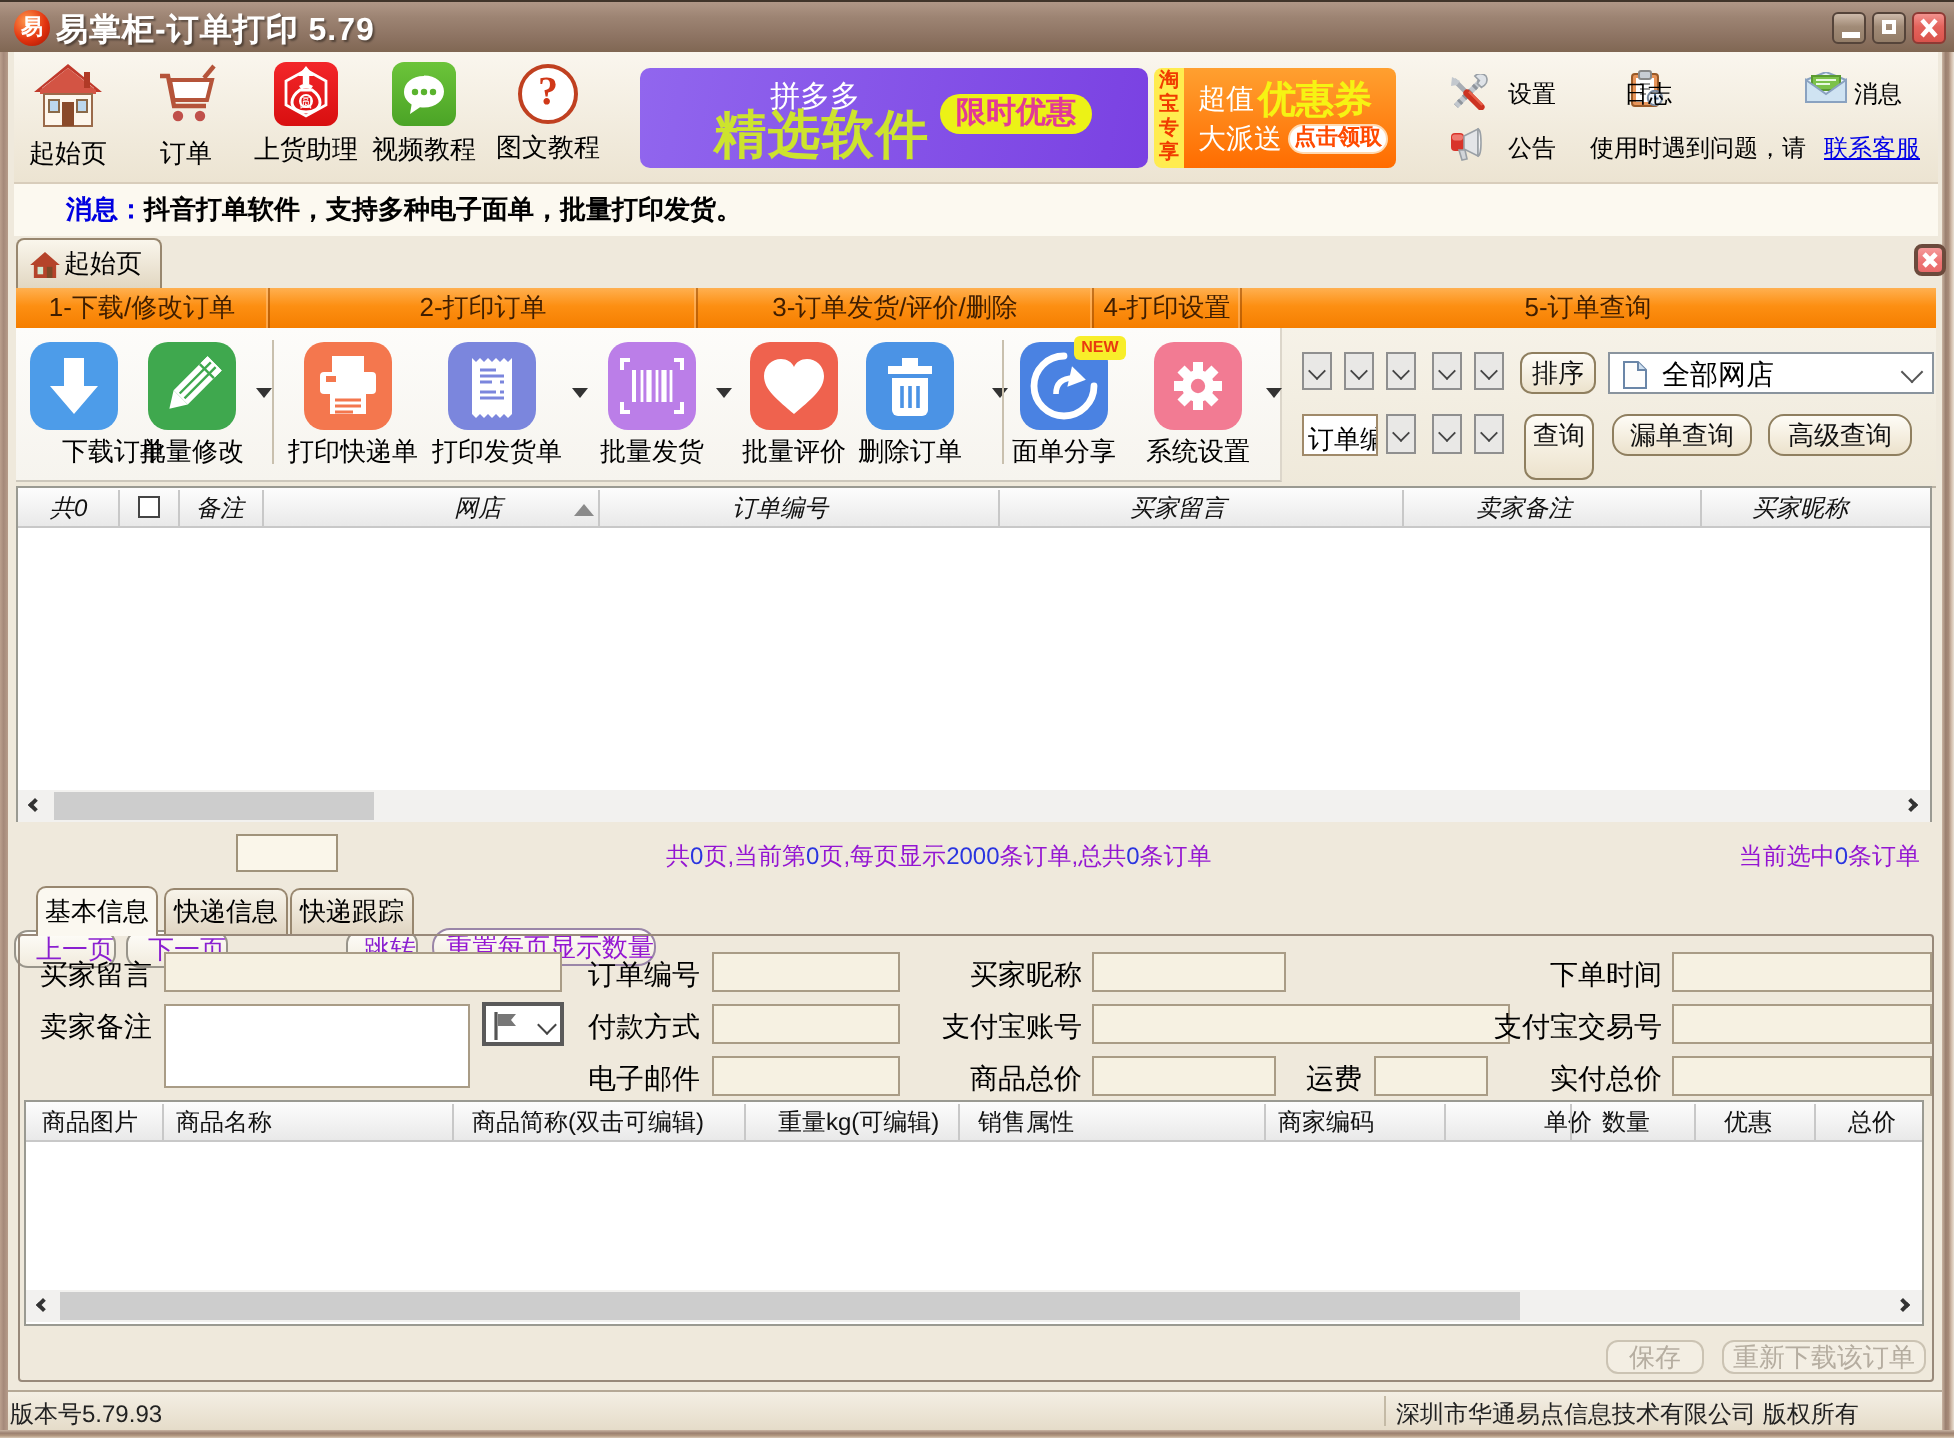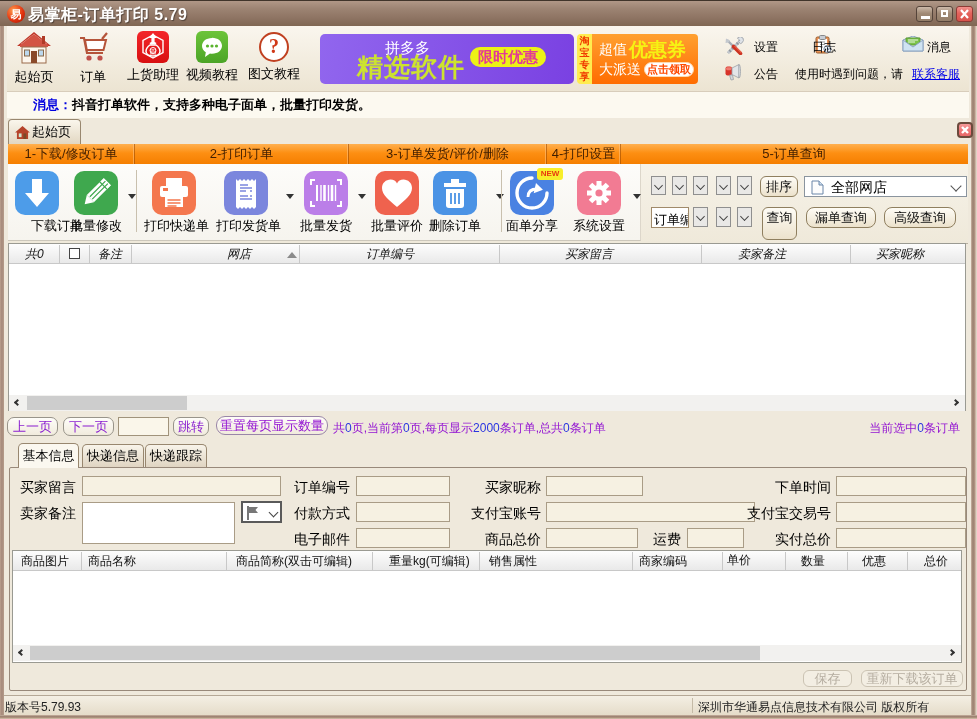--- a/index.html
+++ b/index.html
@@ -68,21 +68,21 @@
 .gline{position:absolute;top:1px;width:1px;height:18px;background:#c8c8c8;}
 
 .hscroll{position:absolute;height:16px;background:#f2f1ef;}
 .harr{position:absolute;top:0;width:16px;height:16px;}
 .harr i{position:absolute;top:5px;width:5px;height:5px;border-left:2px solid #333;border-bottom:2px solid #333;}
 .harr.l i{left:6px;transform:rotate(45deg);}
 .harr.r i{left:4px;transform:rotate(225deg);}
 .hthumb{position:absolute;top:1px;height:14px;background:#cdcdcd;}
 
 .pbtn{position:absolute;height:19px;background:linear-gradient(#fefdf9,#f1ebdd);
- border:1px solid #98948a;border-radius:7px;font-size:13px;text-align:center;color:#8a1fd0;}
+ border:1px solid #98948a;border-radius:7px;font-size:13px;text-align:right;color:#8a1fd0;margin-top:48px;}
 .ptext{position:absolute;font-size:12px;color:#9416d2;white-space:nowrap;}
 .ptext b{font-weight:normal;color:#2a35e0;}
 
 .tab2{position:absolute;border:1px solid #98876f;border-bottom:none;border-radius:5px 5px 0 0;
  font-size:13px;text-align:center;}
 
 .flabel{position:absolute;font-size:14px;color:#000;white-space:nowrap;}
 .finput{position:absolute;height:20px;background:#f6f1e2;border:1px solid #a99c86;}
 
 #statusbar{position:absolute;left:0px;top:695px;width:971px;height:20px;background:linear-gradient(#f4efe4,#e5dcc9);
@@ -467,21 +467,21 @@
   <div class="abs" style="left:9px;top:467px;width:958px;height:224px;border:1px solid #98897a;border-radius:2px;"></div>
 
   <div class="abs" style="left:12px;top:550px;width:950px;height:113px;background:#fff;border:1px solid #9a9a92;">
     <div class="gridhead" style="left:0;top:0;width:948px;height:20px;">
       <span class="gh" style="left:8px;">商品图片</span>
       <span class="gh" style="left:75px;">商品名称</span>
       <span class="gh" style="left:223px;">商品简称(双击可编辑)</span>
       <span class="gh" style="left:376px;">重量kg(可编辑)</span>
       <span class="gh" style="left:476px;">销售属性</span>
       <span class="gh" style="left:626px;">商家编码</span>
-      <span class="gh" style="left:714px;font-family:Liberation Mono, monospace;">单价</span>
+      <span class="gh" style="left:759px;">单价</span>
       <span class="gh" style="left:788px;">数量</span>
       <span class="gh" style="left:849px;">优惠</span>
       <span class="gh" style="left:911px;">总价</span>
       <span class="gline" style="left:68px;"></span>
       <span class="gline" style="left:213px;"></span>
       <span class="gline" style="left:359px;"></span>
       <span class="gline" style="left:466px;"></span>
       <span class="gline" style="left:619px;"></span>
       <span class="gline" style="left:709px;"></span>
       <span class="gline" style="left:772px;"></span>

